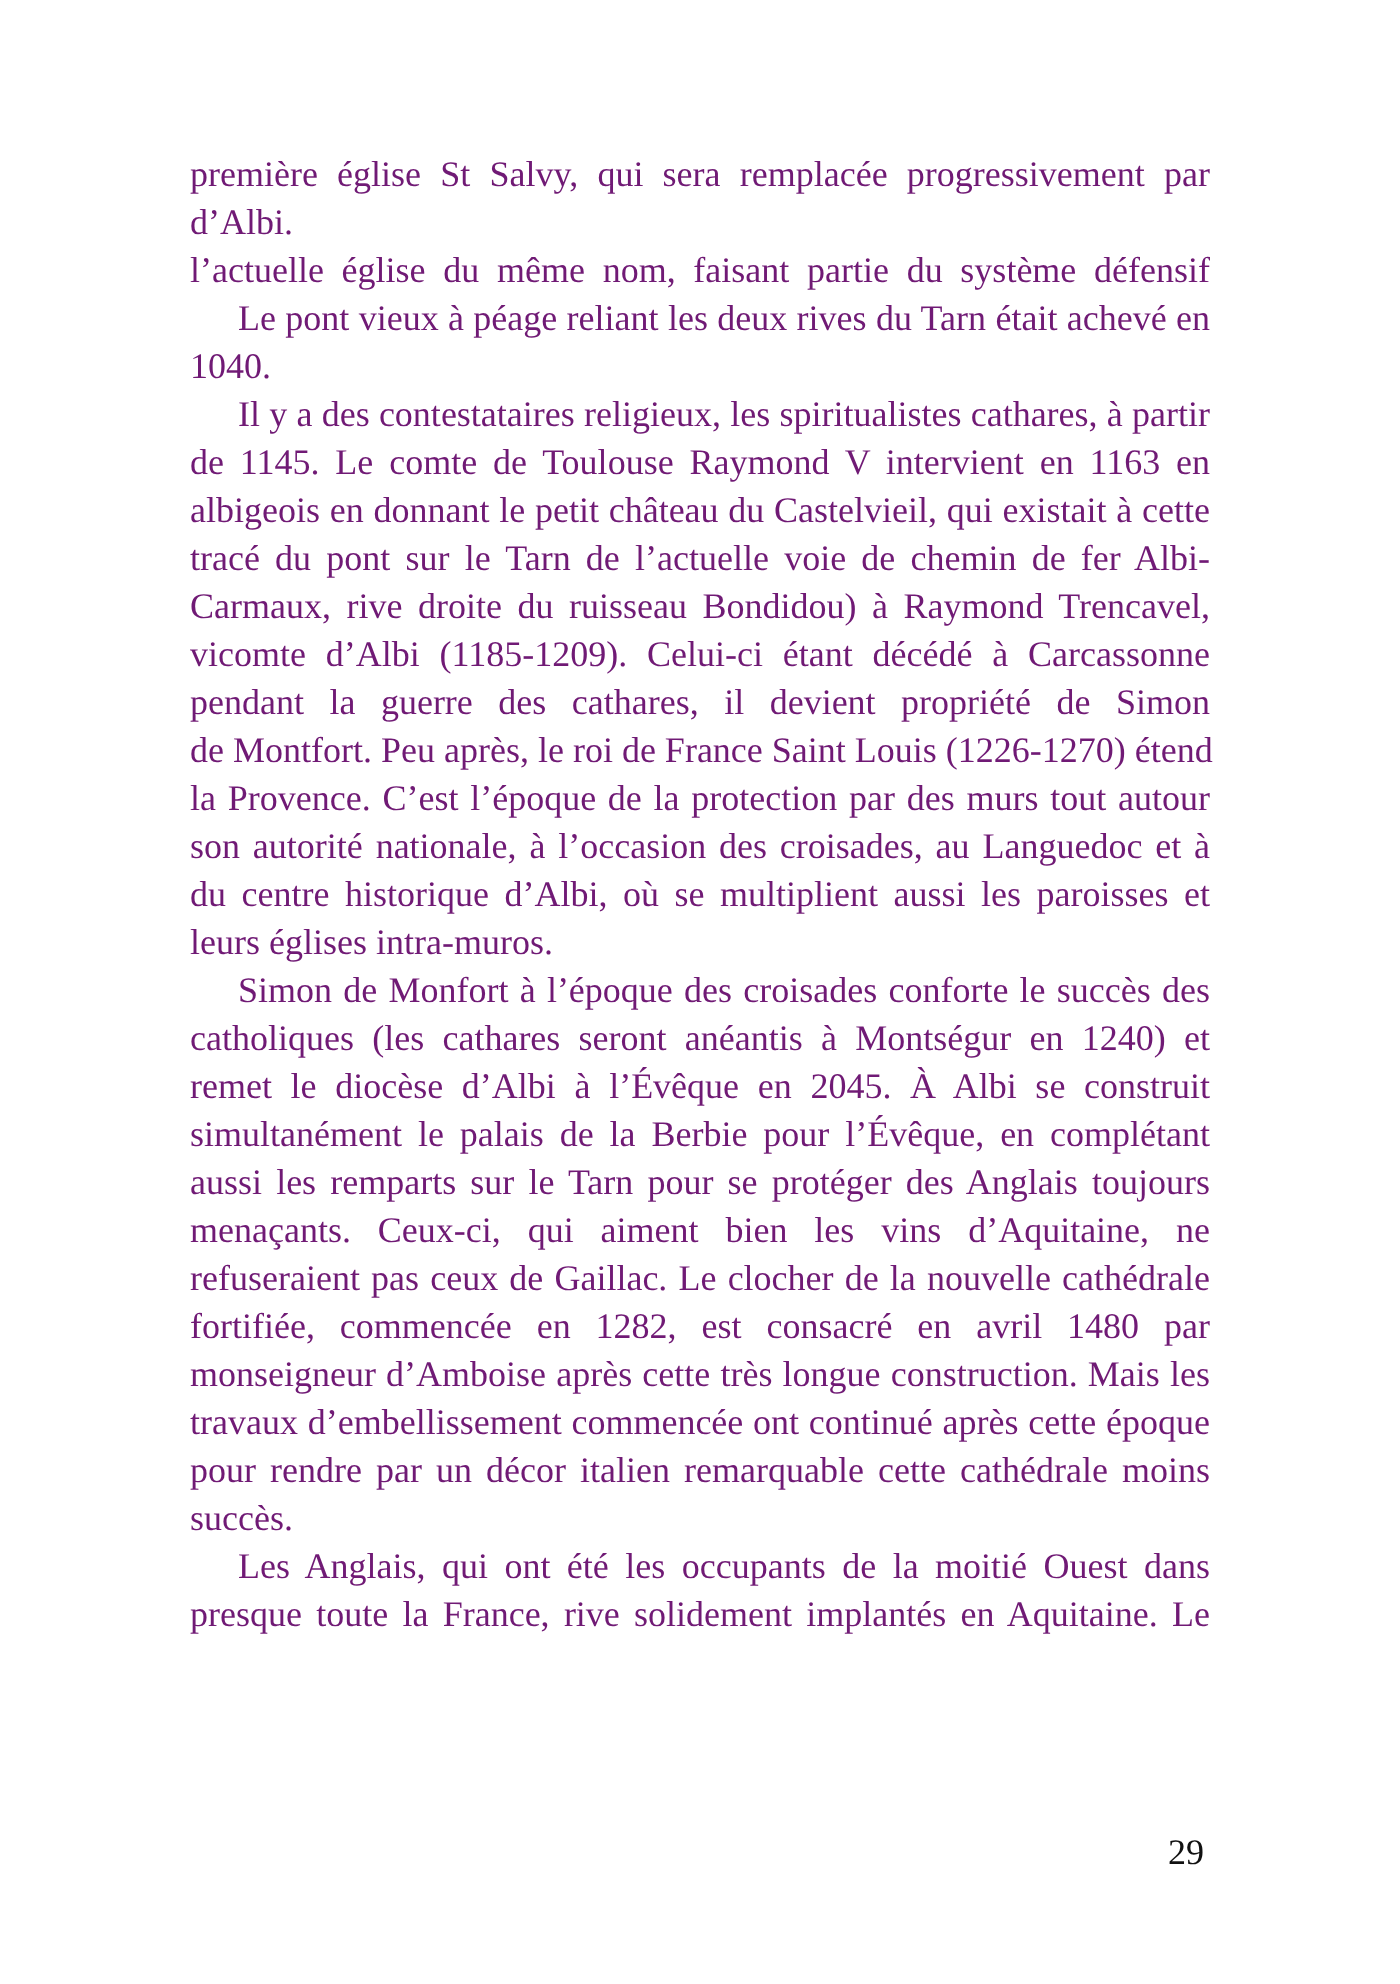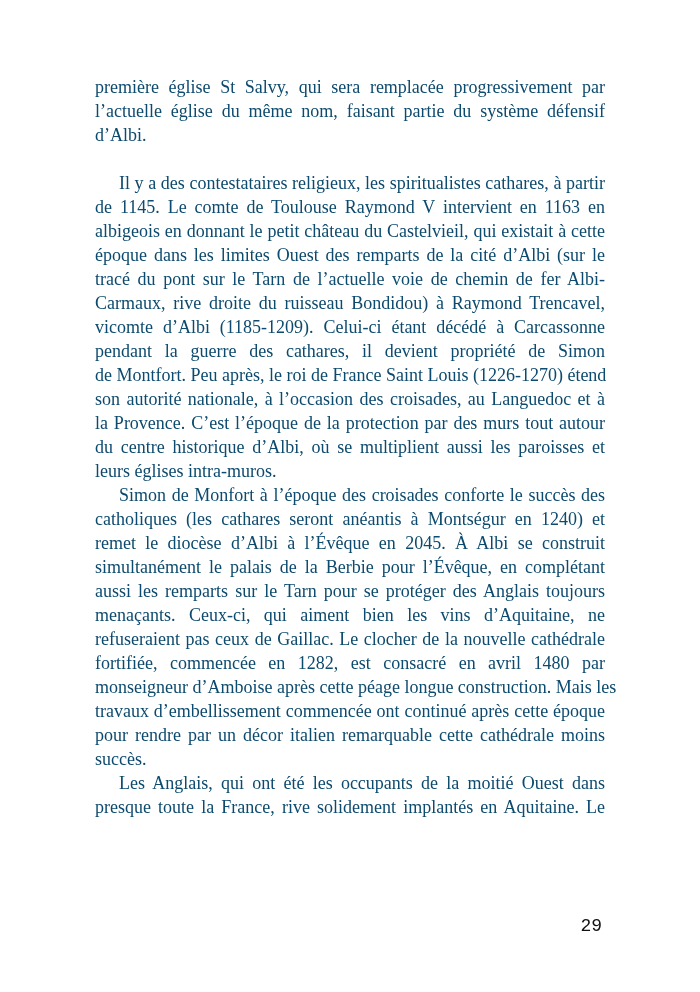--- a/index.html
+++ b/index.html
@@ -21,96 +21,98 @@
     background: #ffffff;
   }
   .text-block {
     position: absolute;
     left: 95px;
     top: 75px;
     width: 510px;
     font-family: "Liberation Serif", "DejaVu Serif", serif;
     font-size: 18px;
     line-height: 24px;
-    color: #0c4a6e;
+    color: #701a75;
     text-align: justify;
     hyphens: none;
   }
   .para {
     margin: 0;
     padding: 0;
   }
   .para.gap-before {
-    margin-top: 24px;
   }
   .line {
     display: block;
     text-align: justify;
     text-align-last: justify;
     white-space: nowrap;
     height: 24px;
   }
   .line.last {
     text-align-last: left;
   }
   .line.first-indent {
     padding-left: 24px;
   }
   .page-number {
     position: absolute;
     left: 560px;
     width: 42px;
     top: 914px;
-    font-family: Liberation Mono, monospace;
+    font-family: Liberation Serif, serif;
     font-size: 18px;
     line-height: 24px;
     color: #111111;
     text-align: right;
   }
 </style>
 </head>
 <body>
 
 <div class="page">
 
   <div class="text-block">
 
     <p class="para">
       <span class="line">première église St Salvy, qui sera remplacée progressivement par</span>
+      <span class="line last">d’Albi.</span>
       <span class="line">l’actuelle église du même nom, faisant partie du système défensif</span>
-      <span class="line last">d’Albi.</span>
     </p>
 
+    <p class="para">
+      <span class="line first-indent">Le pont vieux à péage reliant les deux rives du Tarn était achevé en</span>
+      <span class="line last">1040.</span>
+    </p>
 
     <p class="para gap-before">
       <span class="line first-indent">Il y a des contestataires religieux, les spiritualistes cathares, à partir</span>
       <span class="line">de 1145. Le comte de Toulouse Raymond V intervient en 1163 en</span>
       <span class="line">albigeois en donnant le petit château du Castelvieil, qui existait à cette</span>
-      <span class="line">époque dans les limites Ouest des remparts de la cité d’Albi (sur le</span>
       <span class="line">tracé du pont sur le Tarn de l’actuelle voie de chemin de fer Albi-</span>
       <span class="line">Carmaux, rive droite du ruisseau Bondidou) à Raymond Trencavel,</span>
       <span class="line">vicomte d’Albi (1185-1209). Celui-ci étant décédé à Carcassonne</span>
       <span class="line">pendant la guerre des cathares, il devient propriété de Simon</span>
       <span class="line">de Montfort. Peu après, le roi de France Saint Louis (1226-1270) étend</span>
+      <span class="line">la Provence. C’est l’époque de la protection par des murs tout autour</span>
       <span class="line">son autorité nationale, à l’occasion des croisades, au Languedoc et à</span>
-      <span class="line">la Provence. C’est l’époque de la protection par des murs tout autour</span>
       <span class="line">du centre historique d’Albi, où se multiplient aussi les paroisses et</span>
       <span class="line last">leurs églises intra-muros.</span>
     </p>
 
     <p class="para">
       <span class="line first-indent">Simon de Monfort à l’époque des croisades conforte le succès des</span>
       <span class="line">catholiques (les cathares seront anéantis à Montségur en 1240) et</span>
       <span class="line">remet le diocèse d’Albi à l’Évêque en 2045. À Albi se construit</span>
       <span class="line">simultanément le palais de la Berbie pour l’Évêque, en complétant</span>
       <span class="line">aussi les remparts sur le Tarn pour se protéger des Anglais toujours</span>
       <span class="line">menaçants. Ceux-ci, qui aiment bien les vins d’Aquitaine, ne</span>
       <span class="line">refuseraient pas ceux de Gaillac. Le clocher de la nouvelle cathédrale</span>
       <span class="line">fortifiée, commencée en 1282, est consacré en avril 1480 par</span>
-      <span class="line">monseigneur d’Amboise après cette péage longue construction. Mais les</span>
+      <span class="line">monseigneur d’Amboise après cette très longue construction. Mais les</span>
       <span class="line">travaux d’embellissement commencée ont continué après cette époque</span>
       <span class="line">pour rendre par un décor italien remarquable cette cathédrale moins</span>
       <span class="line last">succès.</span>
     </p>
 
     <p class="para">
       <span class="line first-indent">Les Anglais, qui ont été les occupants de la moitié Ouest dans</span>
       <span class="line">presque toute la France, rive solidement implantés en Aquitaine. Le</span>
     </p>
 

